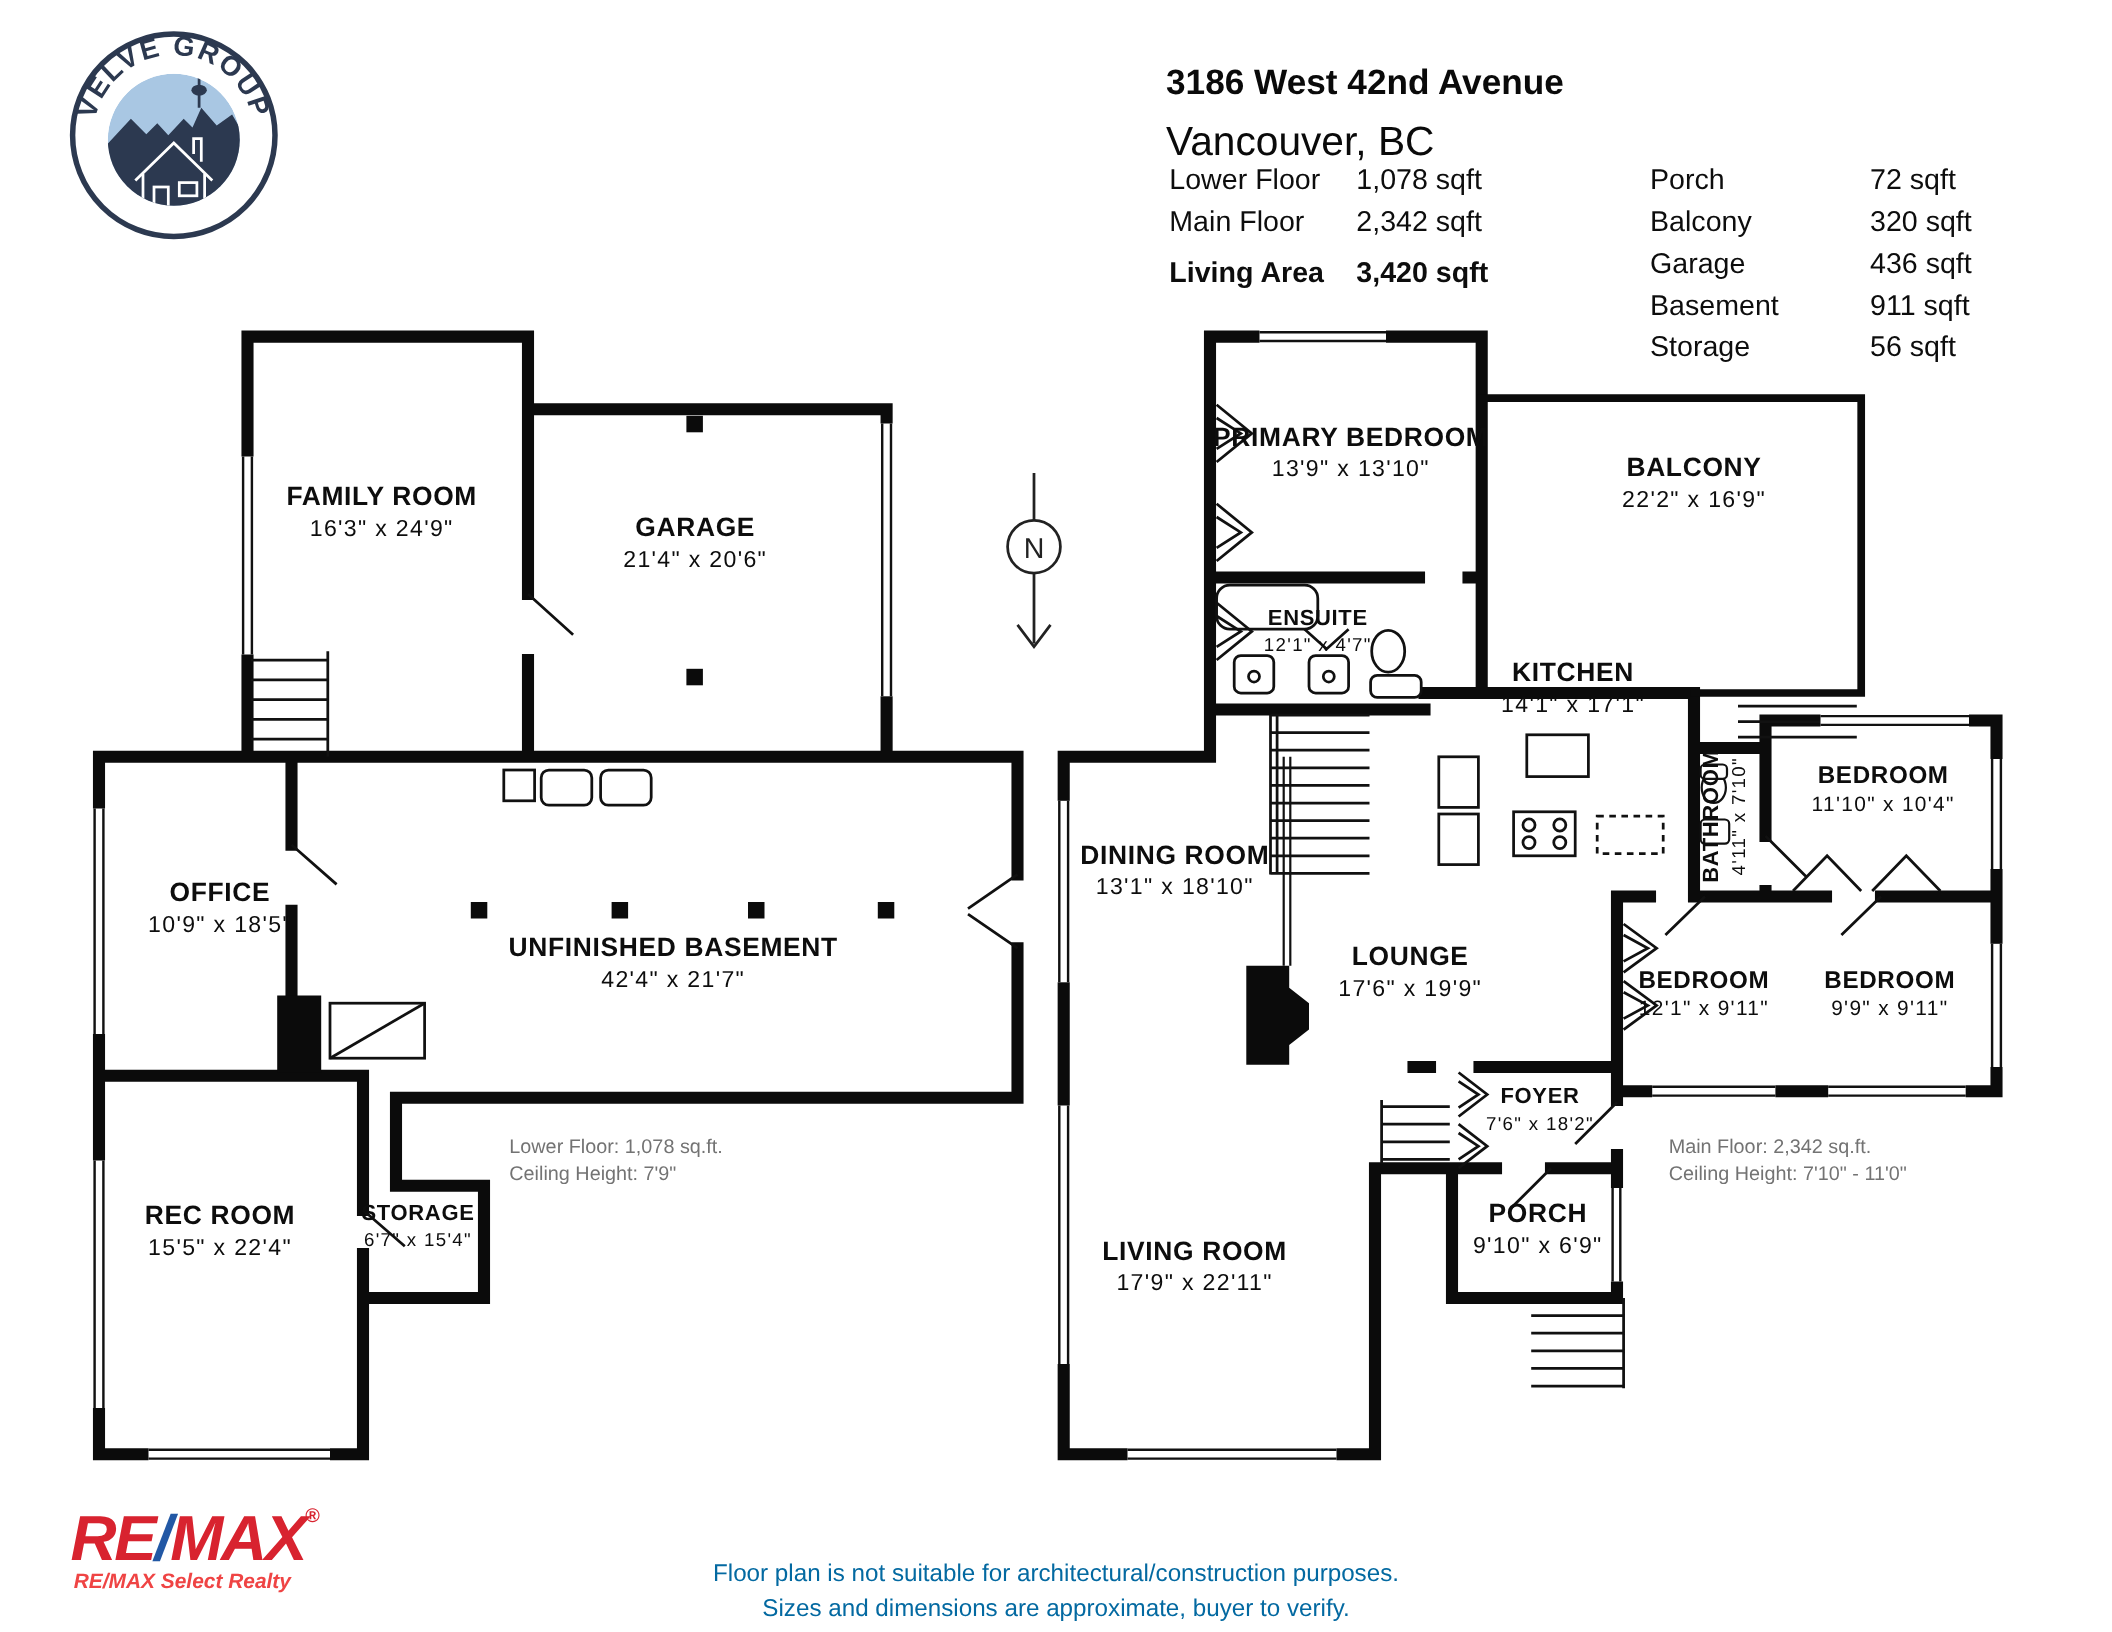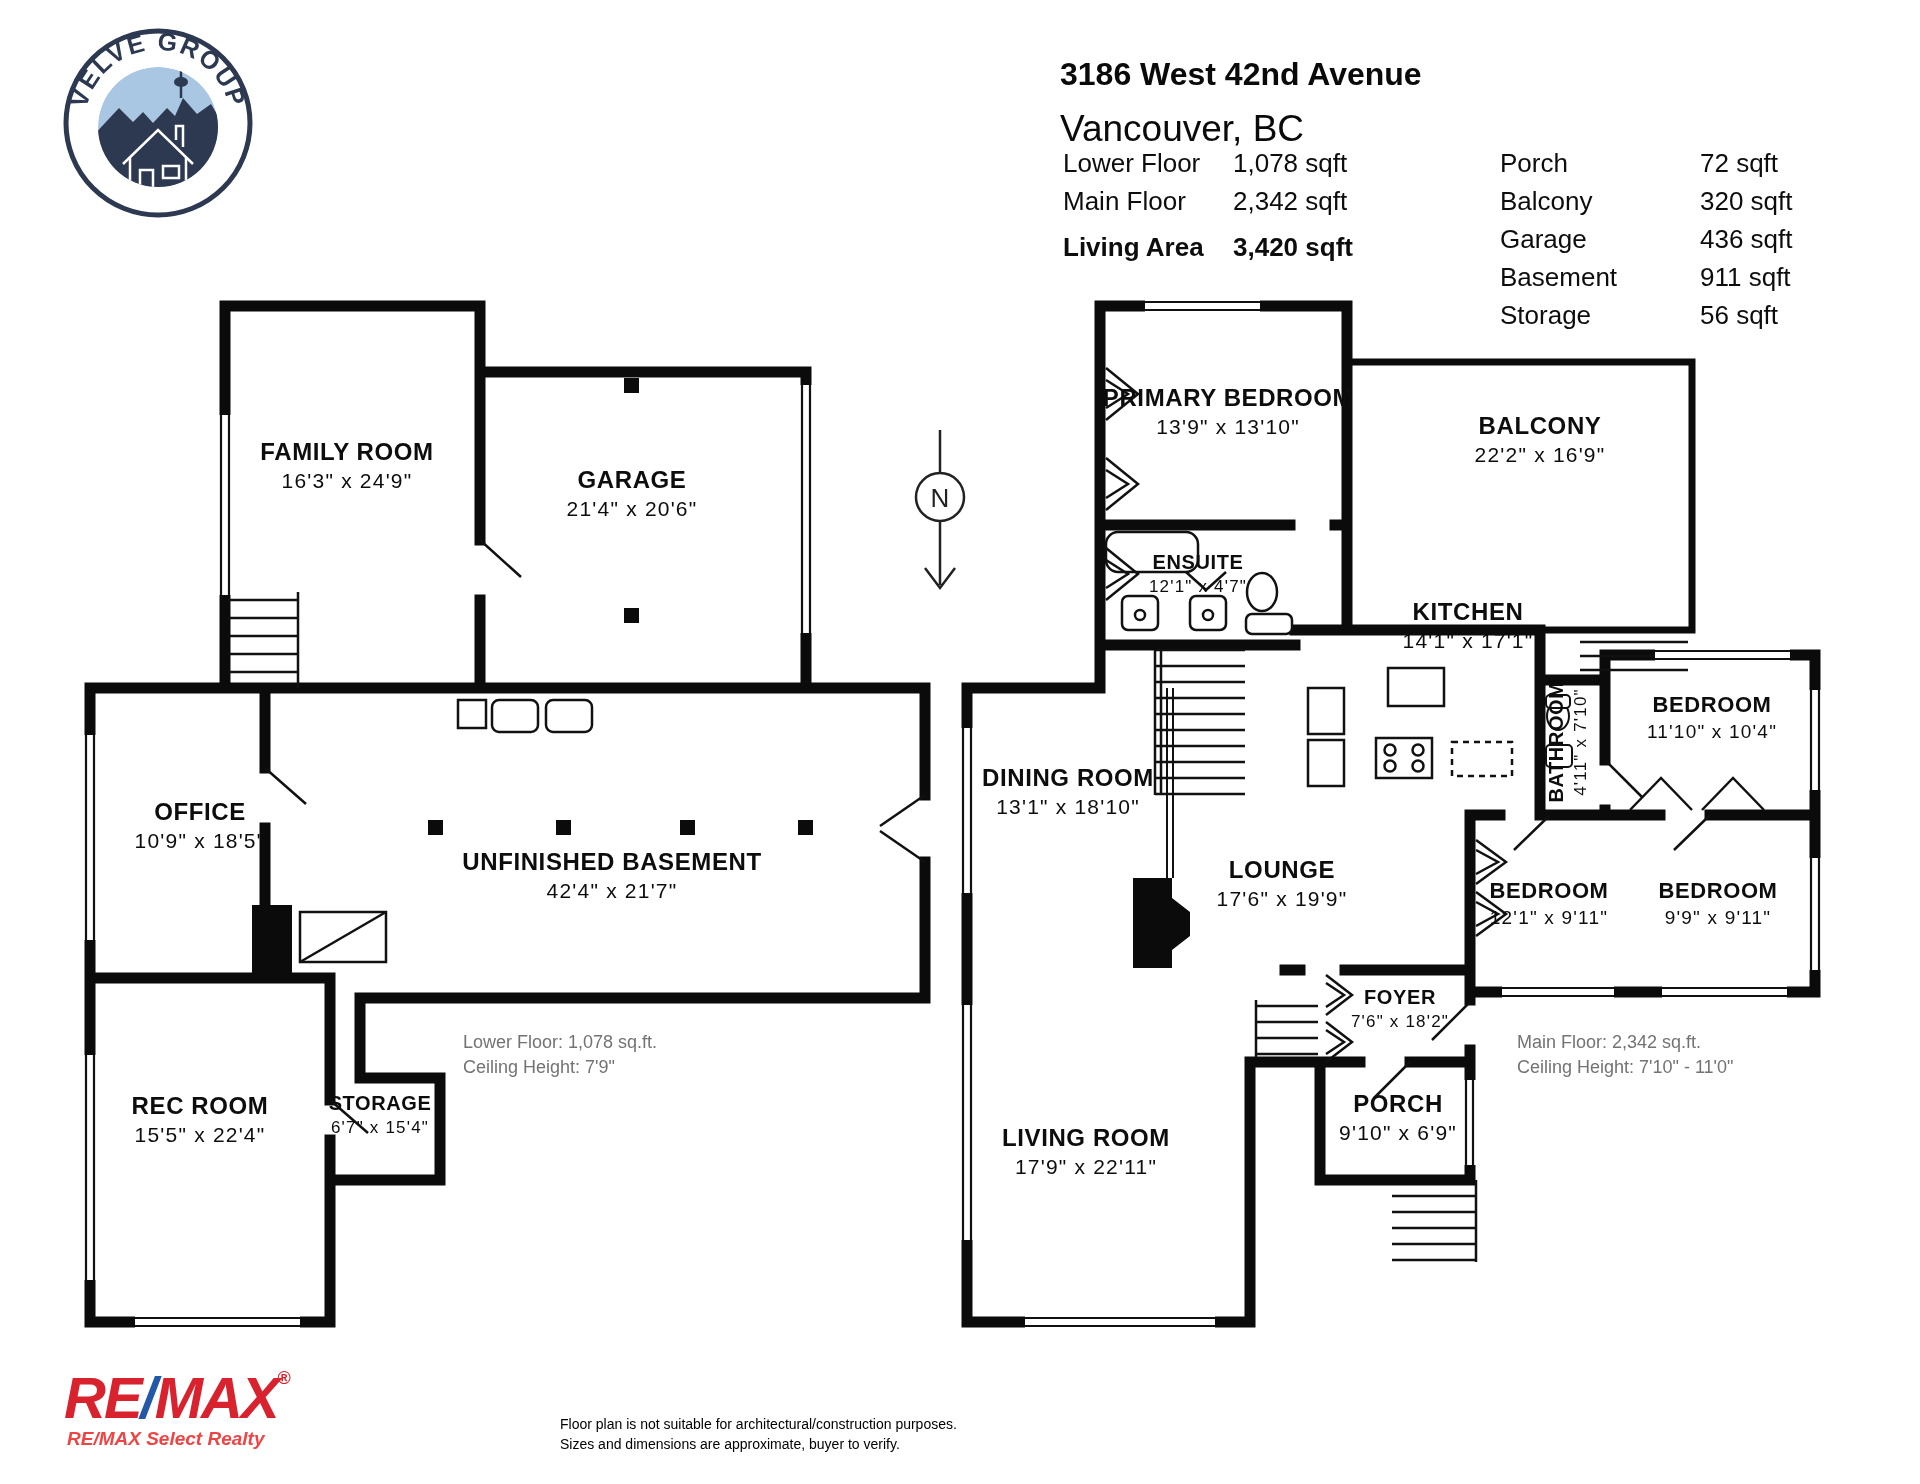--- a/index.html
+++ b/index.html
@@ -15,21 +15,21 @@
   .sm22 .room-dims{font-size:19px;}
   .rot{transform:translate(-50%,-50%) rotate(-90deg);}
   .floor-note{position:absolute;z-index:2;font-size:18px;color:#737373;line-height:1.4;}
   .hdr-title{position:absolute;left:1060px;top:56px;font-size:32px;font-weight:bold;color:#0a0a0a;z-index:2;}
   .hdr-city{position:absolute;left:1060px;top:108px;font-size:37px;color:#0a0a0a;z-index:2;}
   .arow{position:absolute;z-index:2;font-size:26px;color:#0d0d0d;}
   .arow .lbl{position:absolute;left:0;top:0;}
   .arow .val{position:absolute;top:0;}
   .arow.bold{font-weight:bold;}
   .footer-sub{position:absolute;left:67px;top:1428px;font-size:19px;font-weight:bold;color:#ef4444;z-index:2;font-style:italic;}
-  .disclaimer{position:absolute;left:560px;top:1414px;width:800px;text-align:left;font-size:14px;color:#000000;line-height:1.45;z-index:2;}
+  .disclaimer{position:absolute;left:560px;top:1414px;width:800px;text-align:center;font-size:22px;color:#0369a1;line-height:1.45;z-index:2;}
 </style>
 </head>
 <body>
 
 <div id="page">
 
   <svg id="plan-svg" width="1920" height="1484" viewBox="0 0 1920 1484">
 
     <g stroke="#0b0b0b" stroke-width="11" fill="none" stroke-linecap="square">
       <path d="M225,306 H480 M225,306 V688 M480,306 V372 M480,372 H806 M806,372 V688 M480,372 V540 M480,600 V688
@@ -288,21 +288,21 @@
     <div class="room-dims">13'9" x 13'10"</div>
   </div>
   <div class="room-label" style="left:1540px;top:412px;">
     <div class="room-name">BALCONY</div>
     <div class="room-dims">22'2" x 16'9"</div>
   </div>
   <div class="room-label small" style="left:1198px;top:551px;">
     <div class="room-name">ENSUITE</div>
     <div class="room-dims">12'1" x 4'7"</div>
   </div>
-  <div class="room-label" style="left:1468px;top:598px;">
+  <div class="room-label" style="left:1430px;top:598px;">
     <div class="room-name">KITCHEN</div>
     <div class="room-dims">14'1" x 17'1"</div>
   </div>
   <div class="room-label" style="left:1068px;top:764px;">
     <div class="room-name">DINING ROOM</div>
     <div class="room-dims">13'1" x 18'10"</div>
   </div>
   <div class="room-label small rot" style="left:1568px;top:742px;">
     <div class="room-name">BATHROOM</div>
     <div class="room-dims">4'11" x 7'10"</div>

